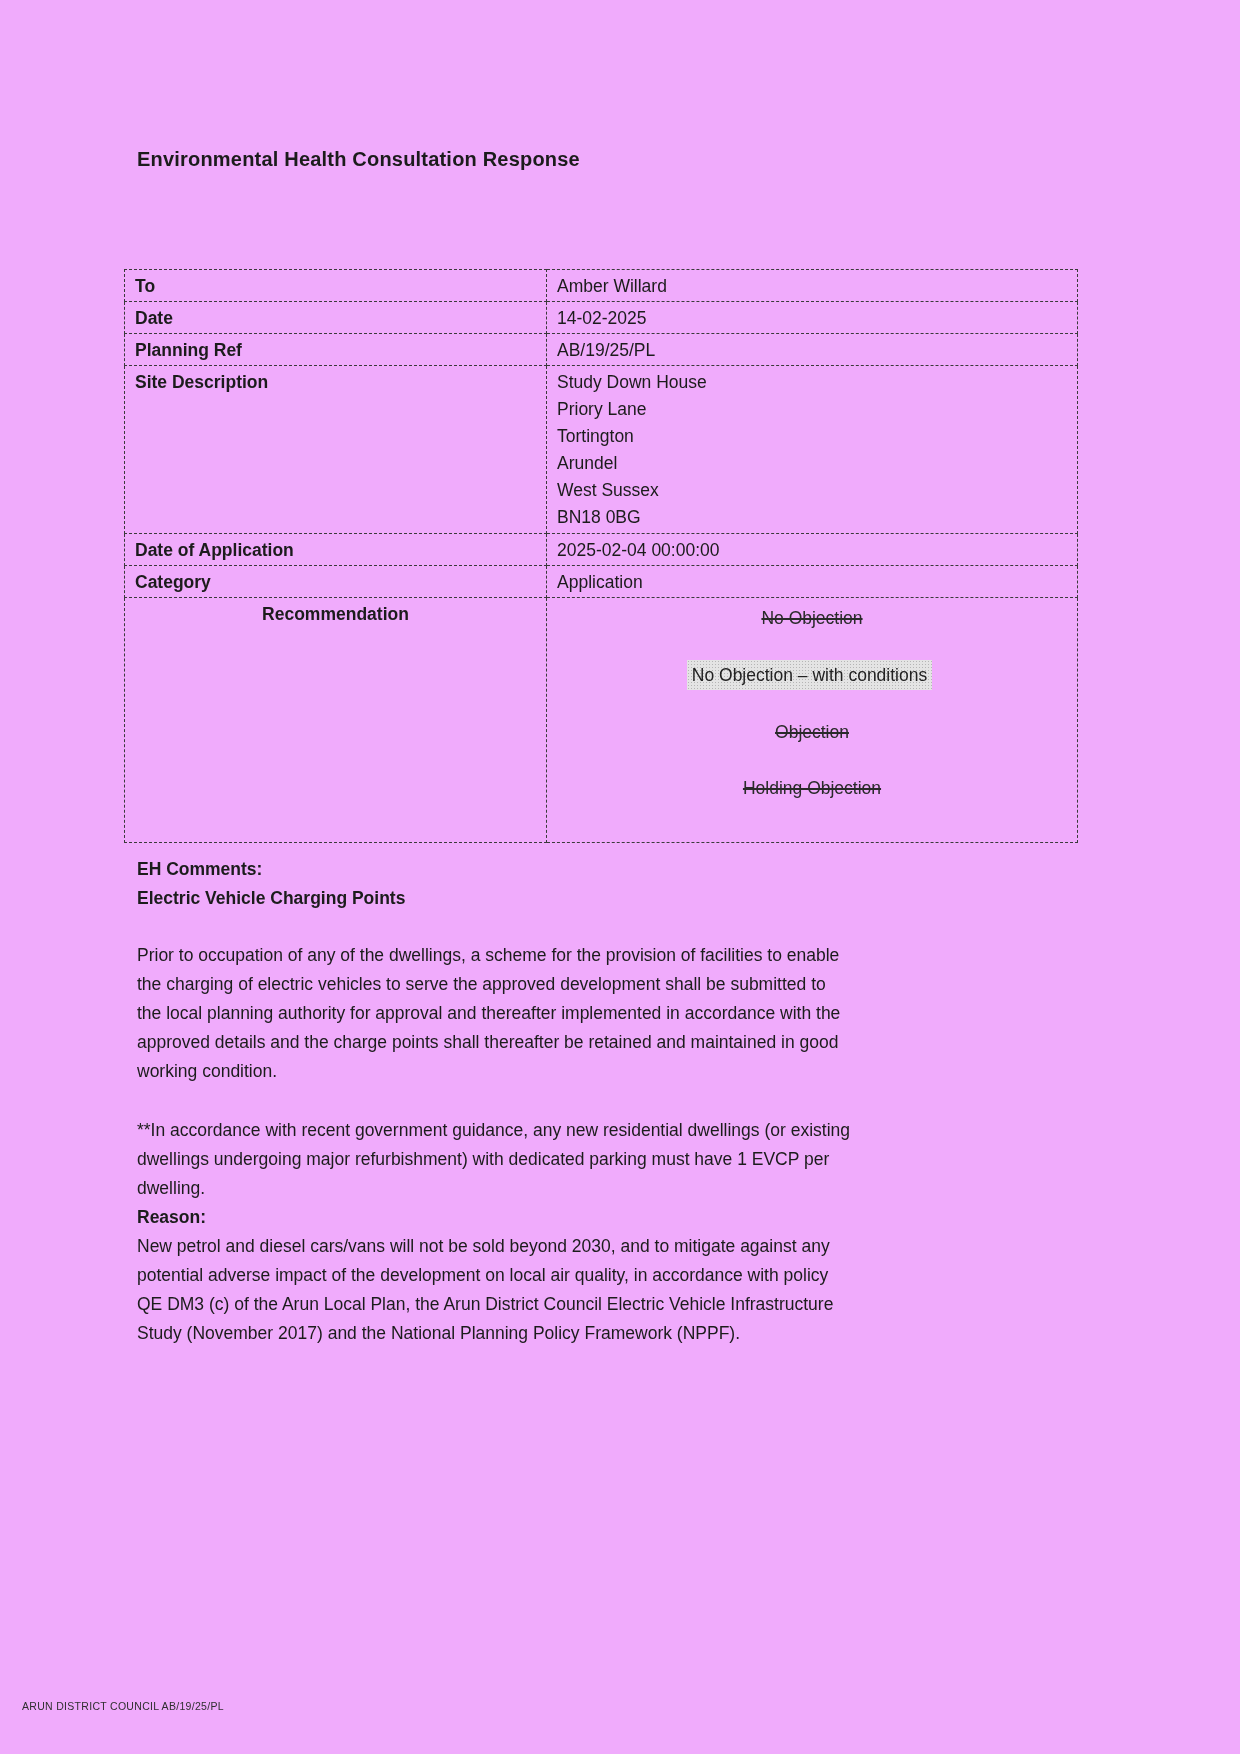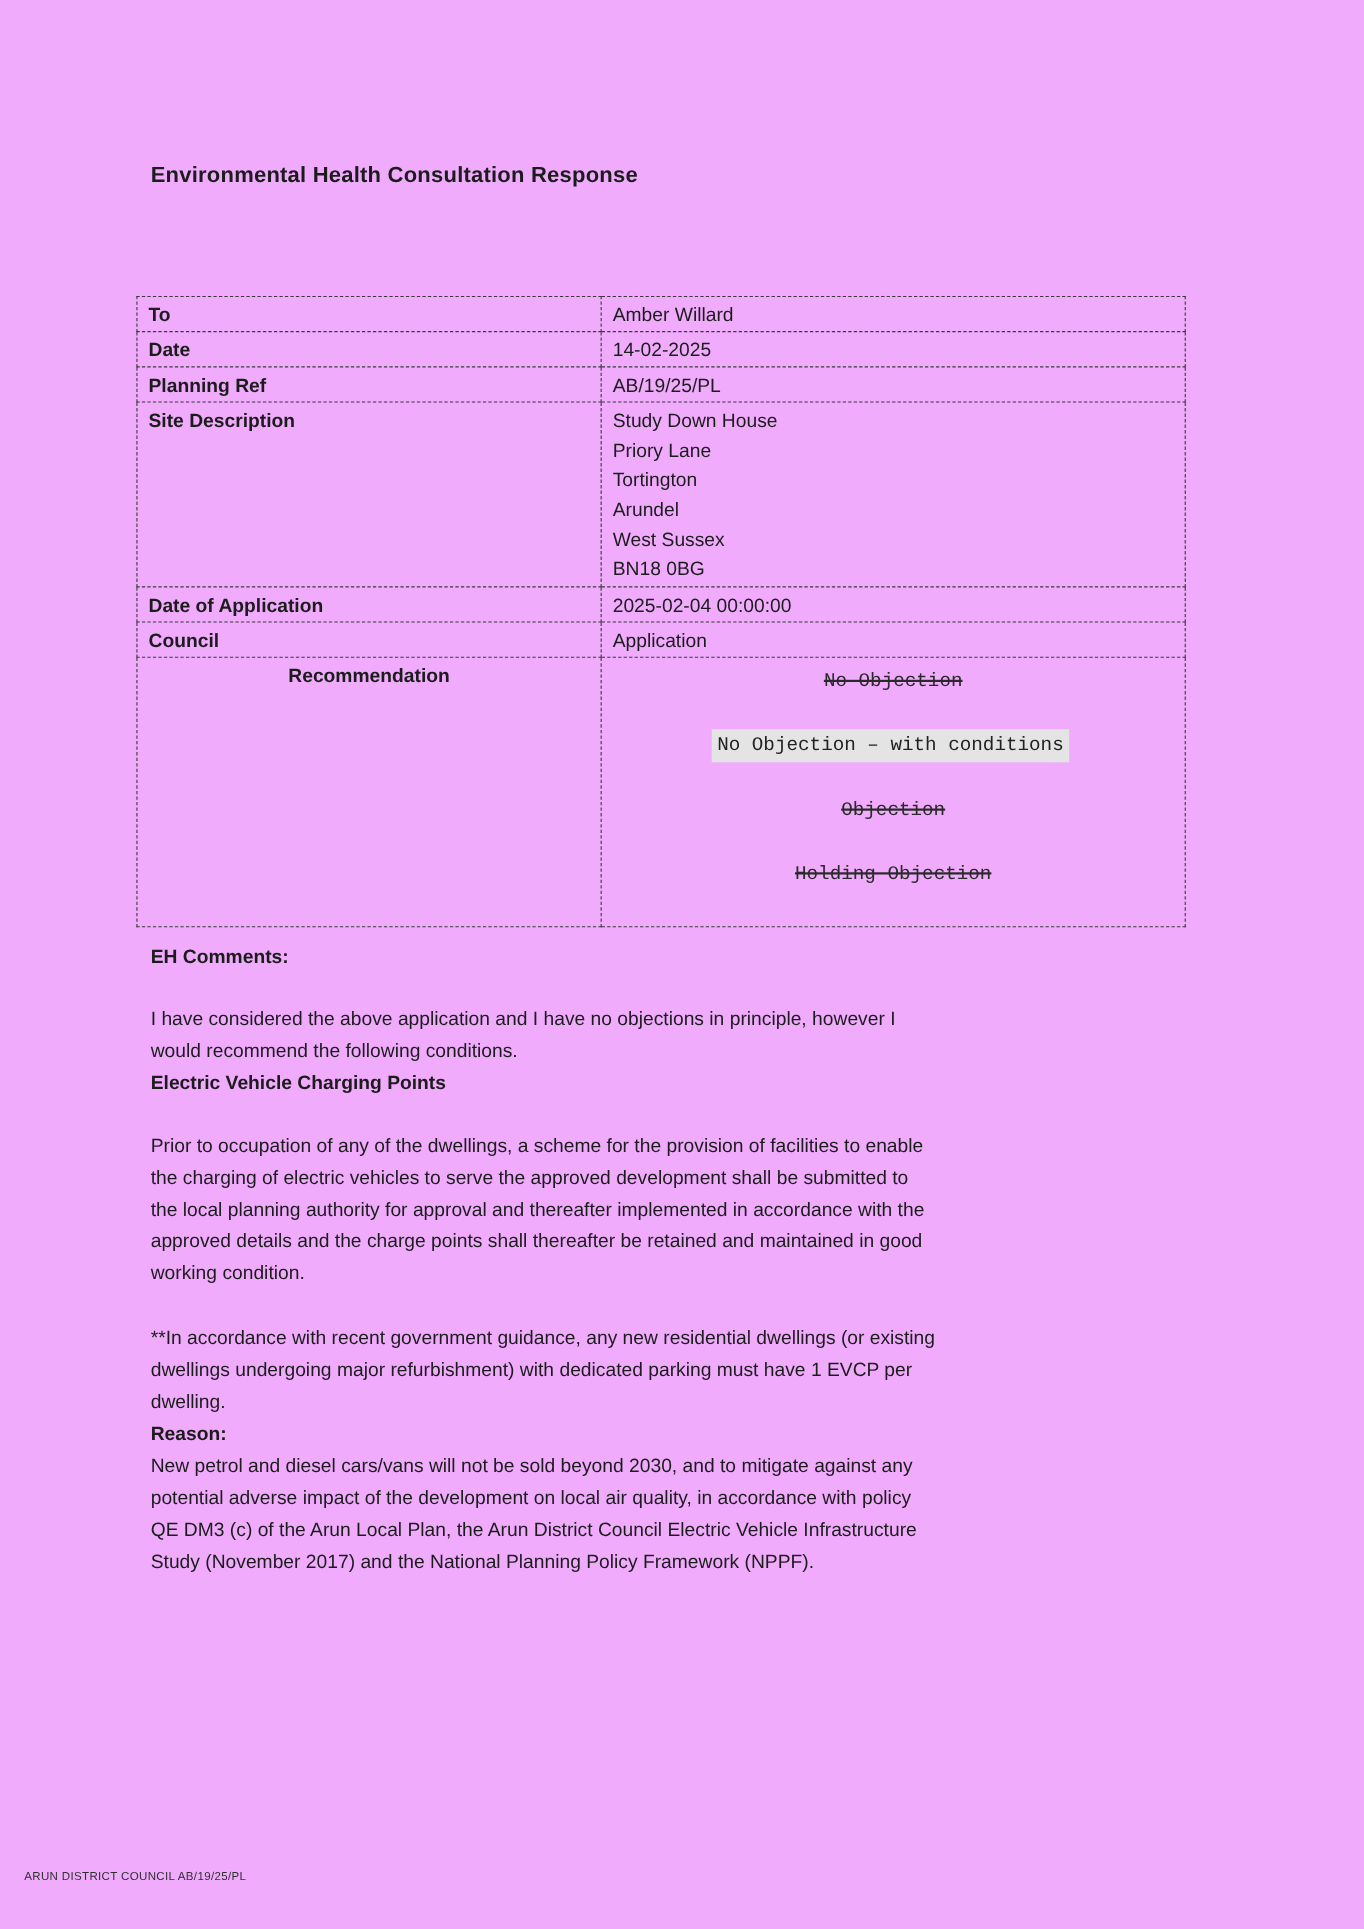--- a/index.html
+++ b/index.html
@@ -52,21 +52,21 @@
   tr.r-cat td       { height: 28px; }
   tr.r-rec td       { height: 245px; text-align: center; }
   .pre { white-space: pre-line; }
   .r-site .val { line-height: 27px; }
   
   .rec-option {
     display: block;
     margin: 3px 0 28px 0;
     line-height: 28px;
   }
-  .rec-option .opt-text { display: inline-block; font-family: Liberation Mono, monospace; }
+  .rec-option .opt-text { display: inline-block; }
   .rec-option.struck .opt-text {
     text-decoration: line-through;
     text-decoration-thickness: 1.5px;
     color: #2a2a2a;
   }
   .rec-option.selected .opt-text {
     background-color: #e4e4e4;
     background-image: radial-gradient(#b5b5b5 22%, rgba(0,0,0,0) 23%);
     background-size: 3px 3px;
     padding: 1px 5px;
@@ -126,39 +126,37 @@
 Tortington
 Arundel
 West Sussex
 BN18 0BG</td>
       </tr>
       <tr class="r-appdate">
         <td class="lbl">Date of Application</td>
         <td class="val">2025-02-04 00:00:00</td>
       </tr>
       <tr class="r-cat">
-        <td class="lbl">Council</td>
+        <td class="lbl">Category</td>
         <td class="val">Application</td>
       </tr>
       <tr class="r-rec">
         <td class="lbl">Recommendation</td>
         <td class="val">
           <span class="rec-option struck"><span class="opt-text">No Objection</span></span>
           <span class="rec-option selected"><span class="opt-text">No Objection – with conditions</span></span>
           <span class="rec-option struck"><span class="opt-text">Objection</span></span>
           <span class="rec-option struck"><span class="opt-text">Holding Objection</span></span>
         </td>
       </tr>
     </tbody>
   </table>
 
   <div class="body-copy">
     <div class="h">EH Comments:</div>
-    <p class="pre sp-28">I have considered the above application and I have no objections in principle, however I
-would recommend the following conditions.</p>
     <div class="h sp-62">Electric Vehicle Charging Points</div>
     <p class="pre sp-28">Prior to occupation of any of the dwellings, a scheme for the provision of facilities to enable
 the charging of electric vehicles to serve the approved development shall be submitted to
 the local planning authority for approval and thereafter implemented in accordance with the
 approved details and the charge points shall thereafter be retained and maintained in good
 working condition.</p>
     <p class="pre sp-30">**In accordance with recent government guidance, any new residential dwellings (or existing
 dwellings undergoing major refurbishment) with dedicated parking must have 1 EVCP per
 dwelling.</p>
     <div class="h sp-28">Reason:</div>

